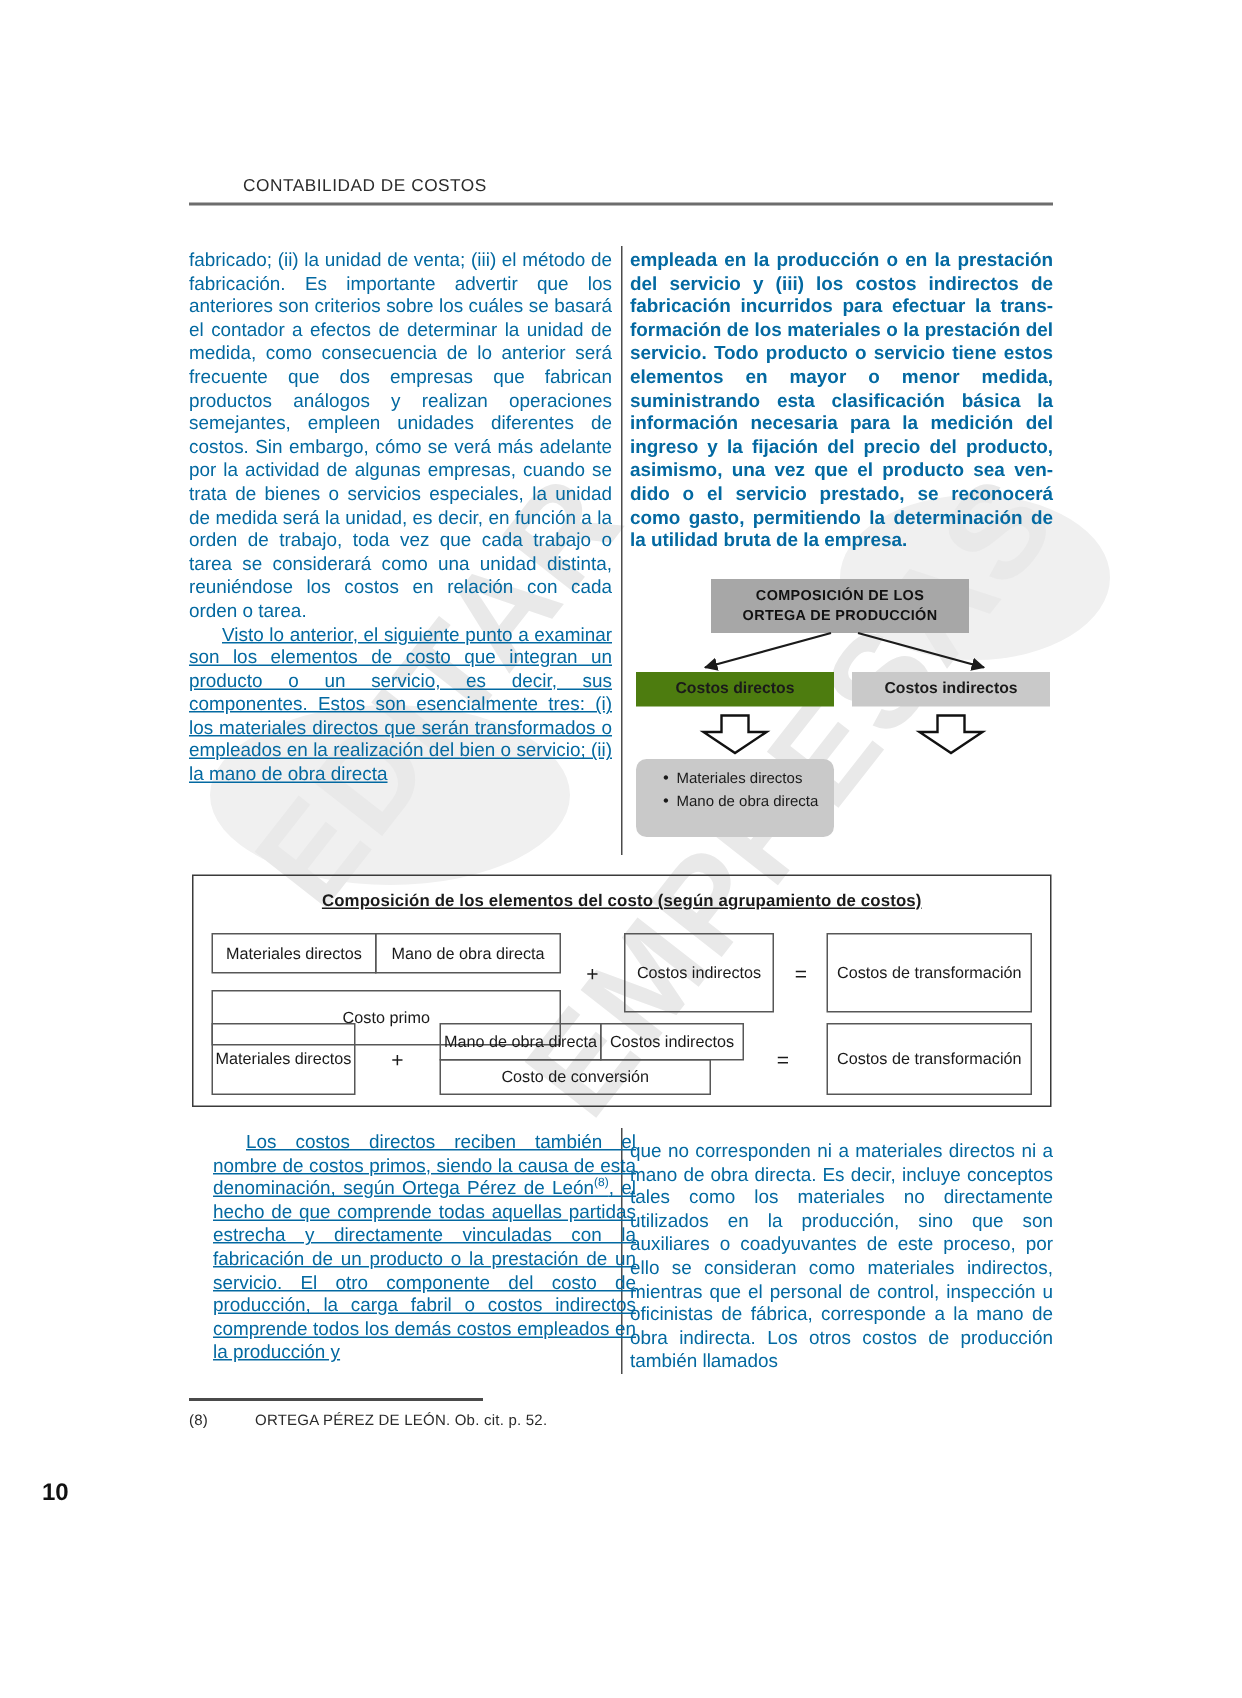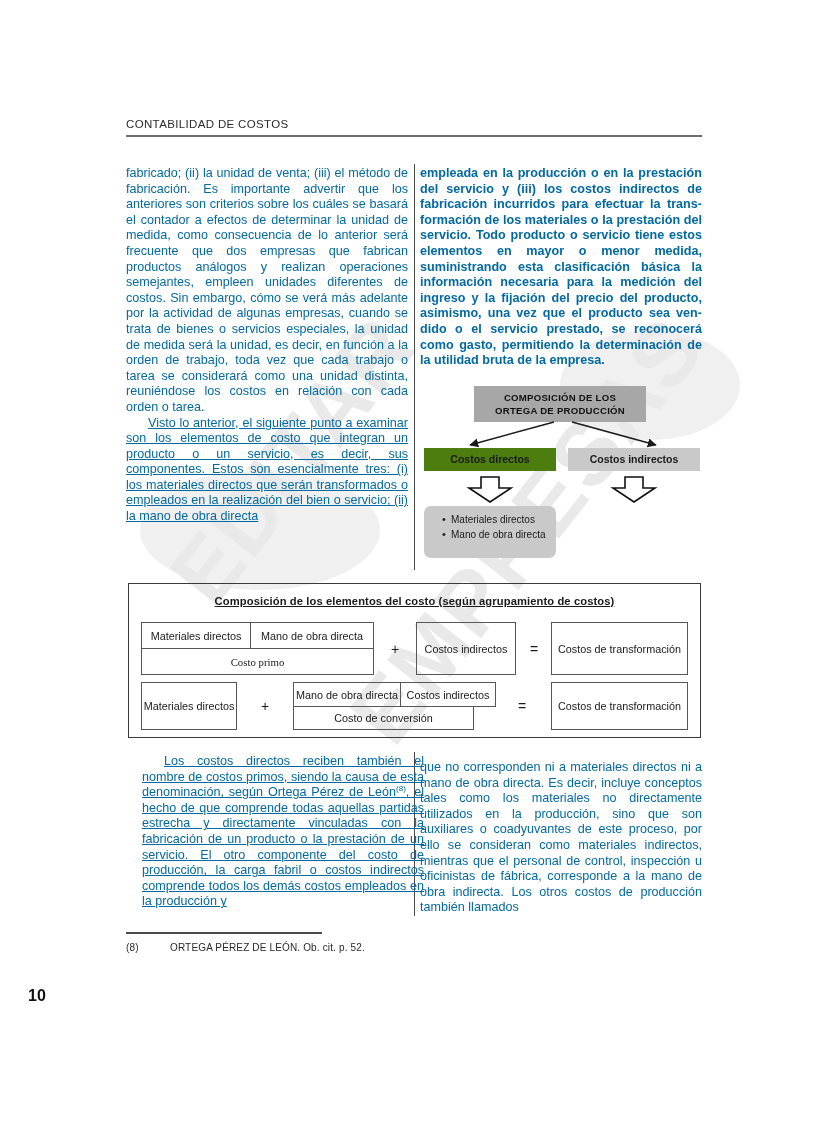--- a/index.html
+++ b/index.html
@@ -68,20 +68,21 @@
     left: 126px;
     top: 118px;
     width: 576px;
   }
   #runhead .rh-title {
     font-size: 11.5px;
     letter-spacing: 0.35px;
     color: #2b2b2b;
     font-family: "Liberation Sans", sans-serif;
     padding-bottom: 5px;
+    margin-left: 36px;
   }
   #runhead .rh-rule {
     height: 2px;
     background: #6d6d6d;
     width: 100%;
   }
 
   
   .col {
     position: absolute;
@@ -217,21 +218,21 @@
     font-size: 14px;
     display: flex;
     align-items: center;
     justify-content: center;
   }
   .abs { position: absolute; }
 
   
   #r1-md   { left: 12px;  top: 38px; width: 110px; height: 27px; }
   #r1-mod  { left: 121px; top: 38px; width: 124px; height: 27px; }
-  #r1-prim { left: 12px;  top: 64px; width: 233px; height: 27px; font-family: Liberation Serif, serif; }
+  #r1-prim { left: 12px;  top: 76px; width: 233px; height: 37px; }
   #r1-plus { left: 245px; top: 38px; width: 42px;  height: 53px; }
   #r1-ci   { left: 287px; top: 38px; width: 100px; height: 53px; }
   #r1-eq   { left: 387px; top: 38px; width: 36px;  height: 53px; }
   #r1-ct   { left: 422px; top: 38px; width: 137px; height: 53px; }
   
   #r2-md   { left: 12px;  top: 98px;  width: 96px;  height: 48px; }
   #r2-plus { left: 108px; top: 98px;  width: 56px;  height: 48px; }
   #r2-mod  { left: 164px; top: 98px;  width: 108px; height: 25px; }
   #r2-ci   { left: 271px; top: 98px;  width: 96px;  height: 25px; }
   #r2-conv { left: 164px; top: 122px; width: 181px; height: 24px; }

